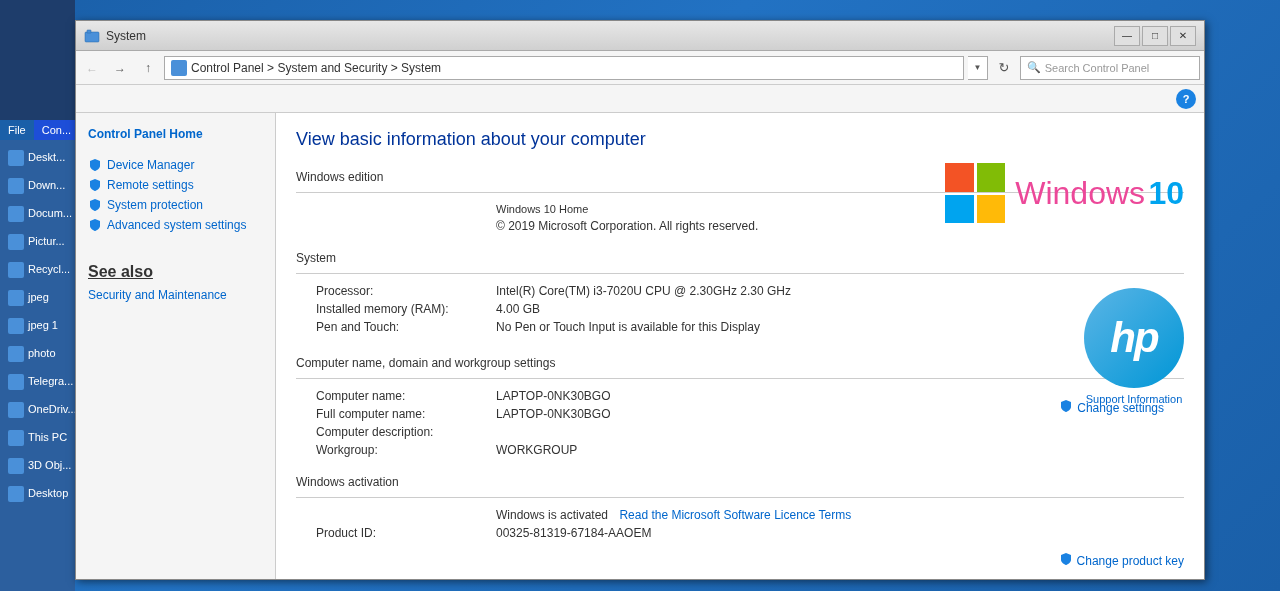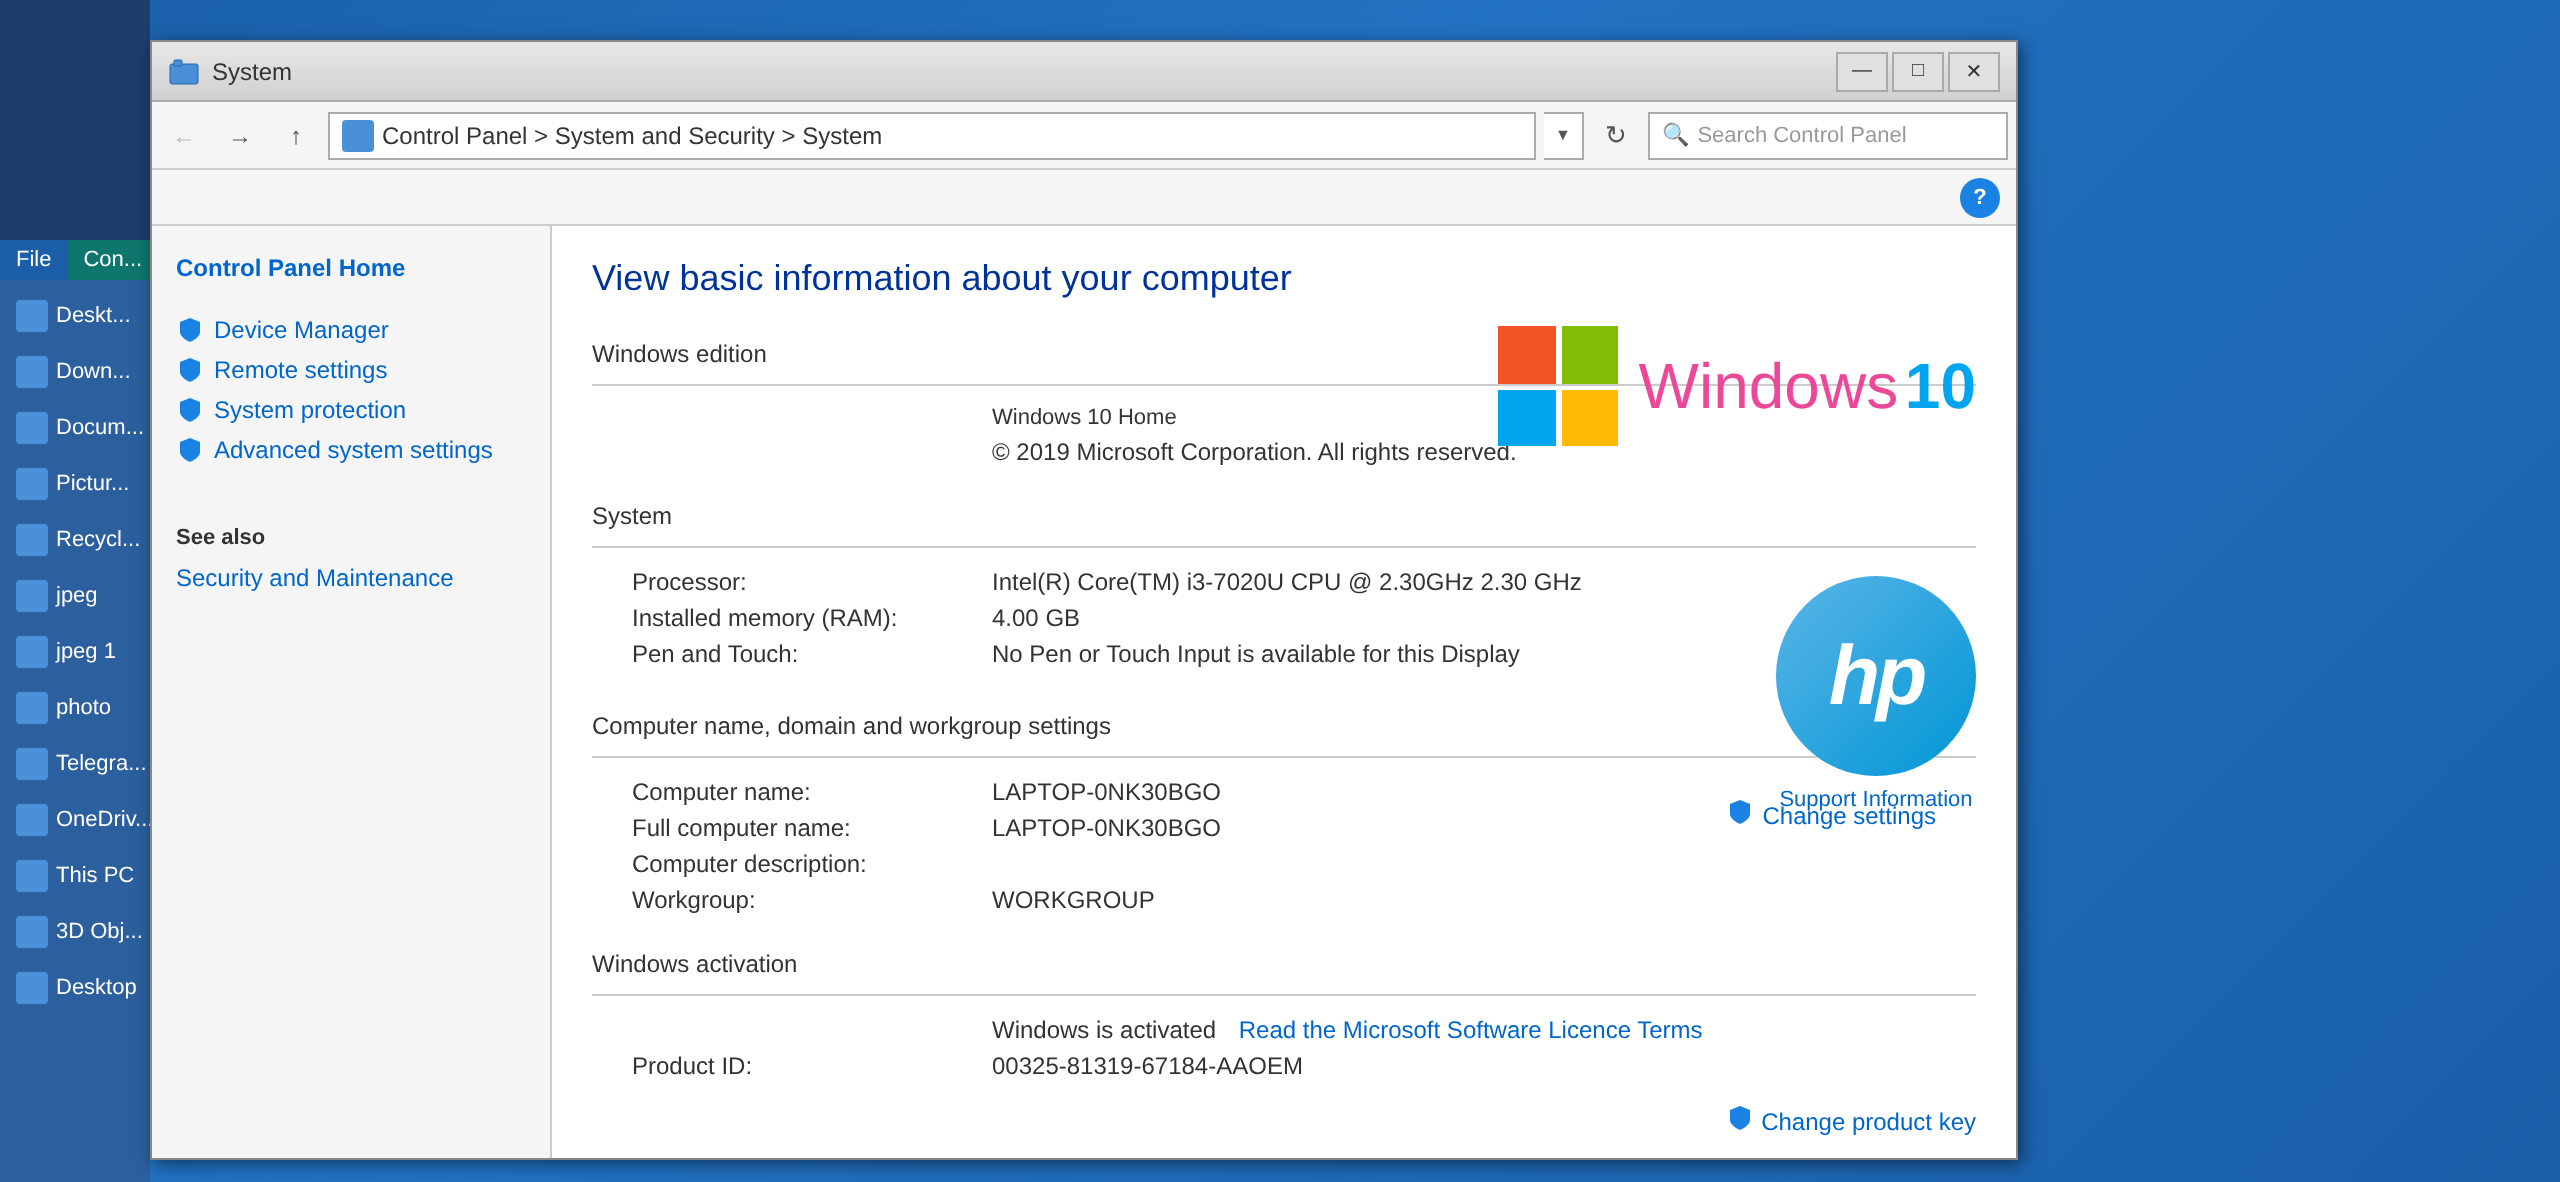--- a/index.html
+++ b/index.html
@@ -31,21 +31,21 @@
       flex-direction: column;
     }
 
     .left-sidebar-top {
       background: #1e3d6b;
       height: 120px;
     }
 
     .left-sidebar-tabs {
       display: flex;
-      background: #0f766e;
+      background: #1d4ed8;
     }
 
     .left-tab {
       padding: 4px 8px;
       color: white;
       font-size: 11px;
       cursor: pointer;
     }
 
     .left-tab.active {
@@ -74,21 +74,21 @@
       margin-right: 4px;
       border-radius: 2px;
       vertical-align: middle;
     }
 
     
     .window {
       position: absolute;
       top: 20px;
       left: 75px;
-      width: 934px;
+      width: 1130px;
       height: 560px;
       background: #f0f0f0;
       border: 1px solid #888;
       display: flex;
       flex-direction: column;
       box-shadow: 2px 2px 8px rgba(0,0,0,0.5);
     }
 
     
     .title-bar {
@@ -267,23 +267,24 @@
       position: relative;
     }
 
     .shield-icon svg {
       width: 14px;
       height: 14px;
     }
 
     .see-also {
       padding: 8px 12px 4px;
-      font-size: 11px;
+      font-size: 16px;
       font-weight: bold;
       color: #333;
+      text-decoration: underline;
     }
 
     
     .main-content {
       flex: 1;
       padding: 16px 20px;
       overflow-y: auto;
       background: white;
     }
 

